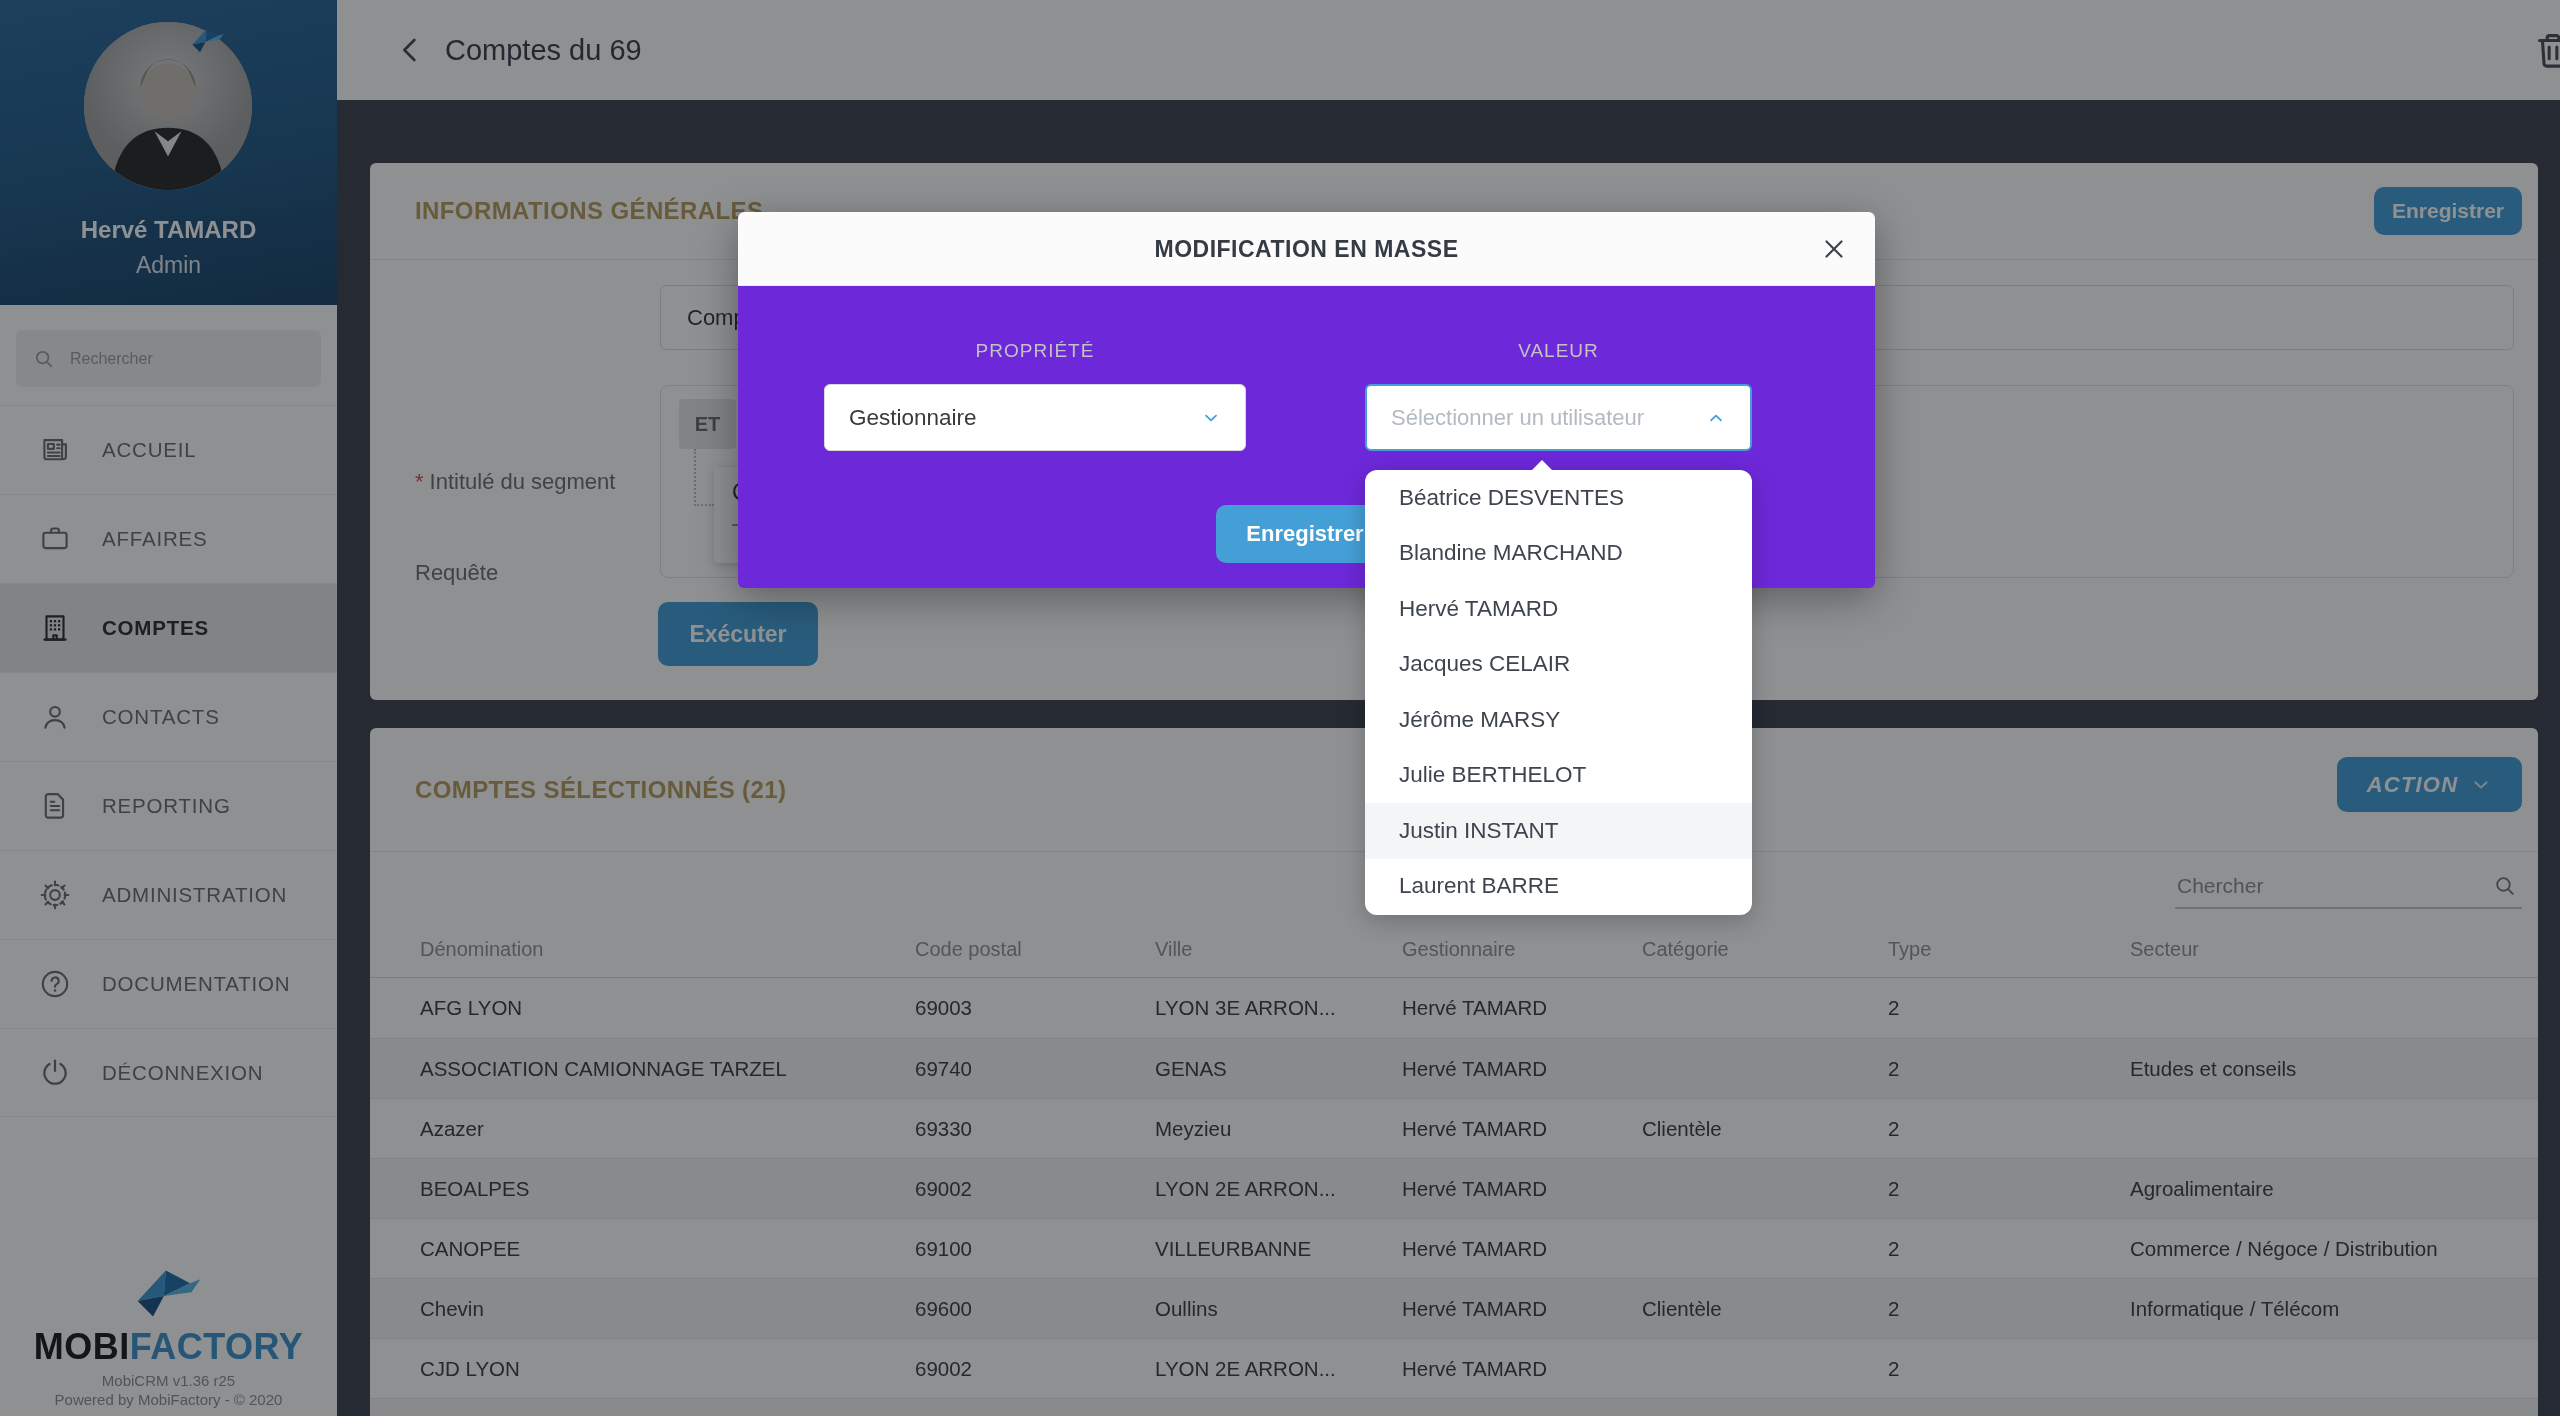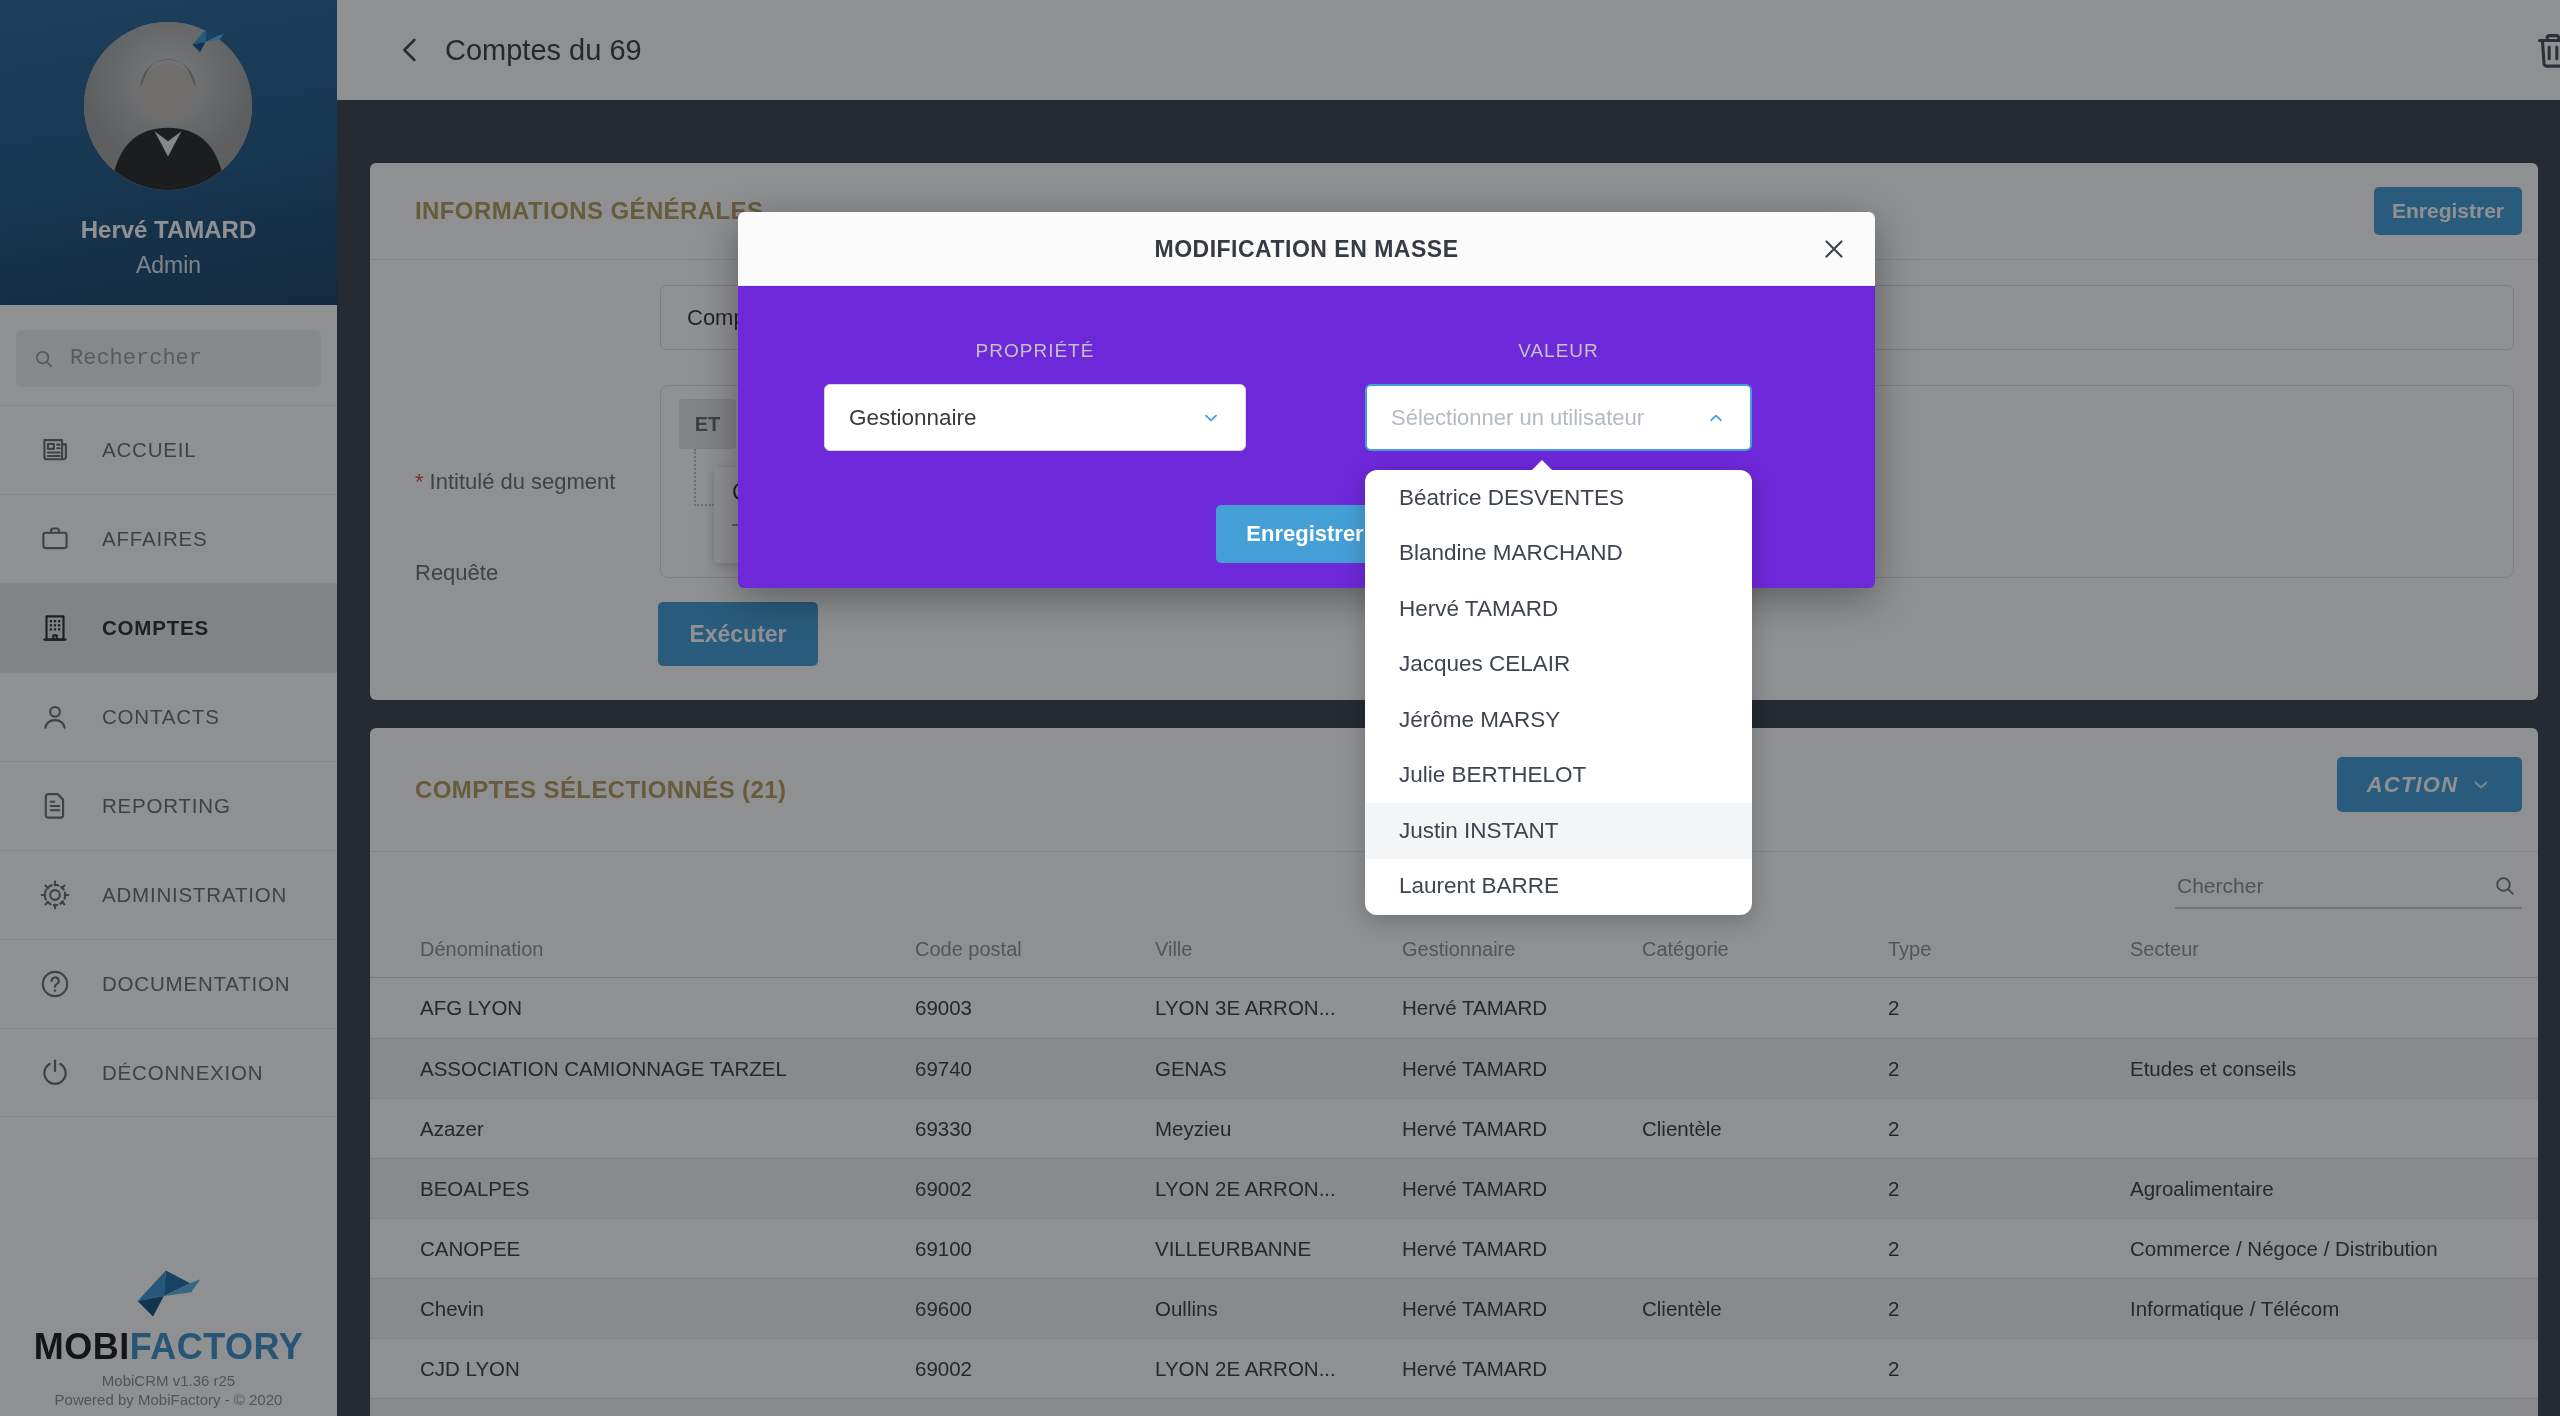--- a/index.html
+++ b/index.html
@@ -14,21 +14,21 @@
   .avatar{position:absolute;left:84px;top:22px;width:168px;height:168px;border-radius:50%;overflow:hidden;background:#b9b9b9;}
   .profile-bird{position:absolute;left:190px;top:26px;width:36px;height:32px;}
   .user-name{position:absolute;left:0;top:216px;width:337px;text-align:center;
              color:#ffffff;font-size:24px;font-weight:700;}
   .user-role{position:absolute;left:0;top:252px;width:337px;text-align:center;
              color:#dfe8f0;font-size:23px;}
   .search-box{position:absolute;left:16px;top:330px;width:305px;height:57px;background:#f0f0f1;
               border-radius:6px;display:flex;align-items:center;padding:0 16px;}
   .search-box svg{flex:0 0 auto;margin-right:12px;}
   .search-box input{border:none;outline:none;background:transparent;width:100%;
-                    font-size:22px;color:#555;font-family:Liberation Mono, monospace;}
+                    font-size:16px;color:#555;font-family:Liberation Sans, sans-serif;}
   .search-box input::placeholder{color:#9aa0a6;}
   .menu{position:absolute;left:0;top:405px;width:337px;}
   .nav-item{height:89px;display:flex;align-items:center;border-top:1px solid #ededed;
             color:#6e6e6e;cursor:pointer;gap:12px;}
   .nav-item:last-child{border-bottom:1px solid #ededed;}
   .nav-item svg{margin:0 18px 0 38px;flex:0 0 auto;}
   .nav-item .nav-label{font-size:20.5px;letter-spacing:.8px;}
   .nav-item.active{background:#e8e8e8;color:#2f2f2f;}
   .nav-item.active .nav-label{font-weight:700;}
   .side-footer{position:absolute;left:0;bottom:8px;width:337px;text-align:center;}
@@ -48,21 +48,21 @@
 
   
   .panel{position:absolute;left:370px;right:22px;background:#ffffff;border-radius:6px;z-index:1;}
   .panel-general{top:163px;height:537px;}
   .panel-accounts{top:728px;height:760px;}
   .panel-head{position:relative;border-bottom:1px solid #e9e9e9;}
   .panel-general .panel-head{height:97px;}
   .panel-accounts .panel-head{height:124px;}
   .panel-title{position:absolute;left:45px;top:50%;transform:translateY(-50%);
                font-size:24px;font-weight:700;color:#b89e60;letter-spacing:.4px;}
-  .btn-primary{background:#459fd7;color:#ffffff;border:none;border-radius:5px;
+  .btn-primary{background:#459fd7;color:#ffffff;border:none;border-radius:10px;
                font-family:inherit;font-weight:600;cursor:pointer;}
   .save-seg-btn{position:absolute;right:16px;top:24px;height:48px;width:148px;font-size:21px;}
   .action-btn{position:absolute;right:16px;top:29px;height:55px;width:185px;font-size:22px;
               letter-spacing:1.2px;display:flex;align-items:center;justify-content:center;gap:12px;font-style:italic;}
   .form-label{position:absolute;left:45px;font-size:22px;color:#6f6f6f;}
   .req-star{color:#d9534f;margin-right:6px;}
   .segment-input{position:absolute;left:290px;top:122px;right:24px;height:65px;
                  border:1px solid #dcdcdc;border-radius:6px;padding:0 26px;font-size:22px;
                  color:#3a3a3a;font-family:inherit;outline:none;background:#fff;}
   .query-box{position:absolute;left:290px;top:222px;right:24px;height:193px;

